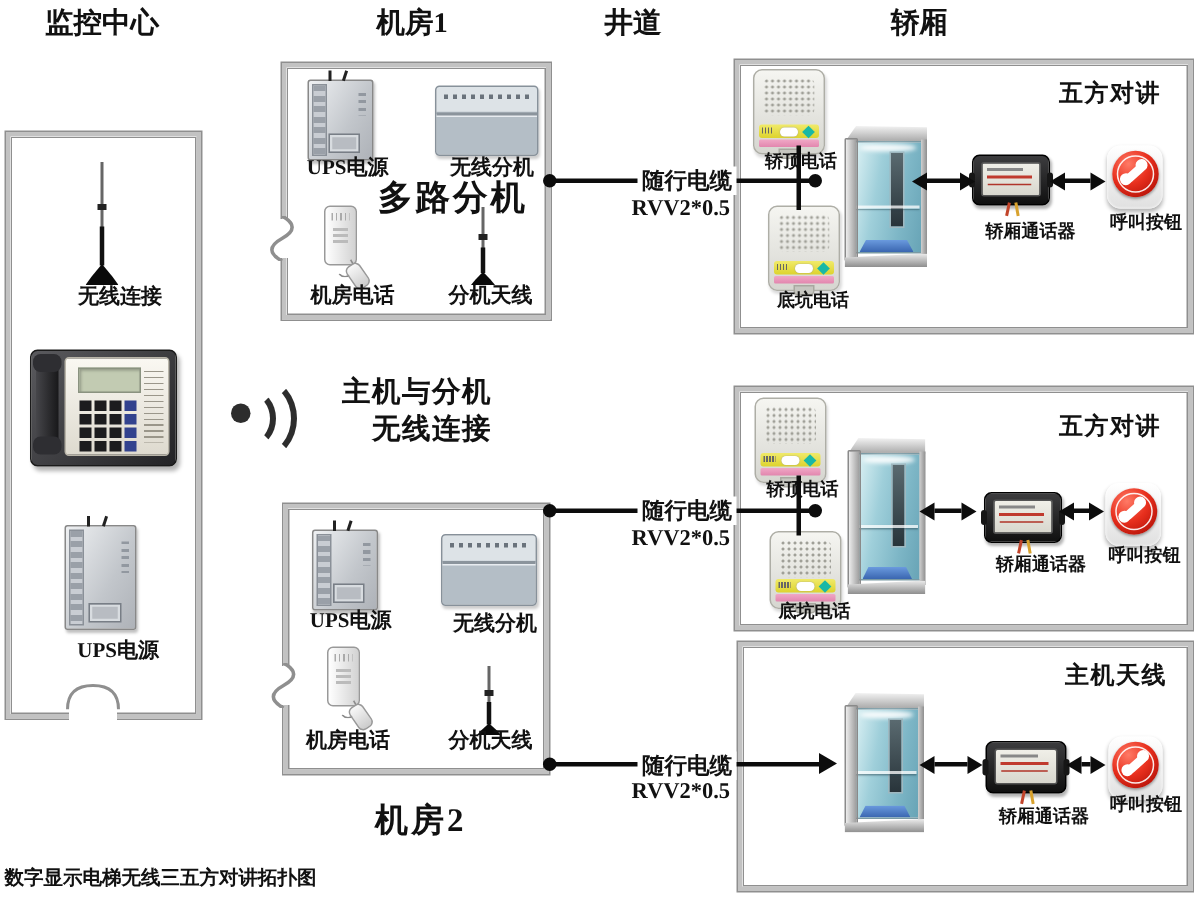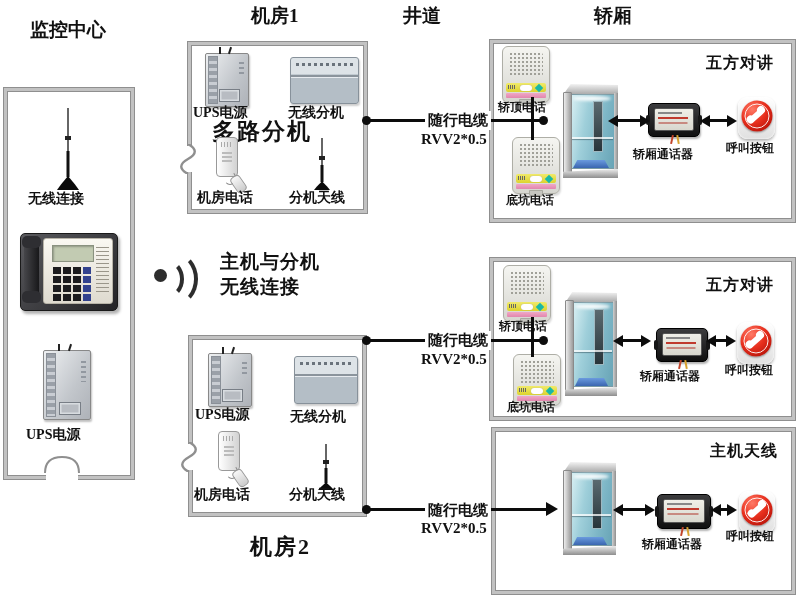--- a/index.html
+++ b/index.html
@@ -1,19 +1,19 @@
 <!DOCTYPE html>
 <html><head>
 <meta charset="utf-8">
 <style>
   html,body{margin:0;padding:0;background:#fff}
   .stage{position:relative;width:800px;height:599px;background:#fff;overflow:hidden;
          font-family:"Liberation Serif","DejaVu Serif",serif;color:#111}
   .lbl{position:absolute;font-weight:bold;white-space:nowrap;z-index:3;line-height:1.15}
-  .ctr{text-align:left}
+  .ctr{text-align:right}
   .h-label{font-size:19px}
   .dev-label{font-size:14px}
   .car-label{font-size:12px}
   .big-label{font-size:23px;letter-spacing:2px}
   .mode-label{font-size:16px;letter-spacing:1px}
   .mr2-label{font-size:22px;letter-spacing:2px}
   .caption{font-size:13px}
   .wl-label{font-size:19px;letter-spacing:1px}
 
   
@@ -165,21 +165,21 @@
   .cbtn-hs{position:absolute;left:50%;top:50%;width:16px;height:6px;background:#fff;border-radius:3px;
        transform:translate(-50%,-50%) rotate(-42deg);z-index:2}
   .cbtn-hs::before{content:"";position:absolute;left:-3px;top:-2px;width:8px;height:8px;background:#fff;border-radius:50%}
   .cbtn-hs::after{content:"";position:absolute;right:-3px;top:-2px;width:8px;height:8px;background:#fff;border-radius:50%}
 </style>
 </head>
 <body>
 
 <div class="stage">
 
-  <div class="lbl h-label" style="left:30px;top:19px">监控中心</div>
+  <div class="lbl h-label" style="left:30px;top:5px">监控中心</div>
   <div class="lbl h-label" style="left:251px;top:5px">机房1</div>
   <div class="lbl h-label" style="left:403px;top:5px">井道</div>
   <div class="lbl h-label" style="left:594px;top:5px">轿厢</div>
 
   <div class="room" style="left:4px;top:88px;width:130px;height:391px"></div>
   <div class="room" style="left:188px;top:42px;width:179px;height:171px"></div>
   <div class="room" style="left:189px;top:336px;width:177px;height:180px"></div>
   <div class="room" style="left:490px;top:40px;width:305px;height:182px"></div>
   <div class="room" style="left:490px;top:258px;width:305px;height:162px"></div>
   <div class="room" style="left:492px;top:428px;width:303px;height:166px"></div>
@@ -414,14 +414,15 @@
   </div>
   <div class="lbl car-label ctr" style="left:642px;top:538px;width:84px">轿厢通话器</div>
   <div class="a2" style="left:721px;top:508px;width:6px"></div>
   <div class="dev cbtn" style="left:739px;top:491px;width:36px;height:42px">
     <span class="cbtn-circle">
         <i class="cbtn-hs"></i>
       </span>
   </div>
   <div class="lbl car-label ctr" style="left:726px;top:530px;width:62px">呼叫按钮</div>
 
+  <div class="lbl caption" style="left:3px;top:578px">数字显示电梯无线三五方对讲拓扑图</div>
 
 </div>
 
 </body></html>

